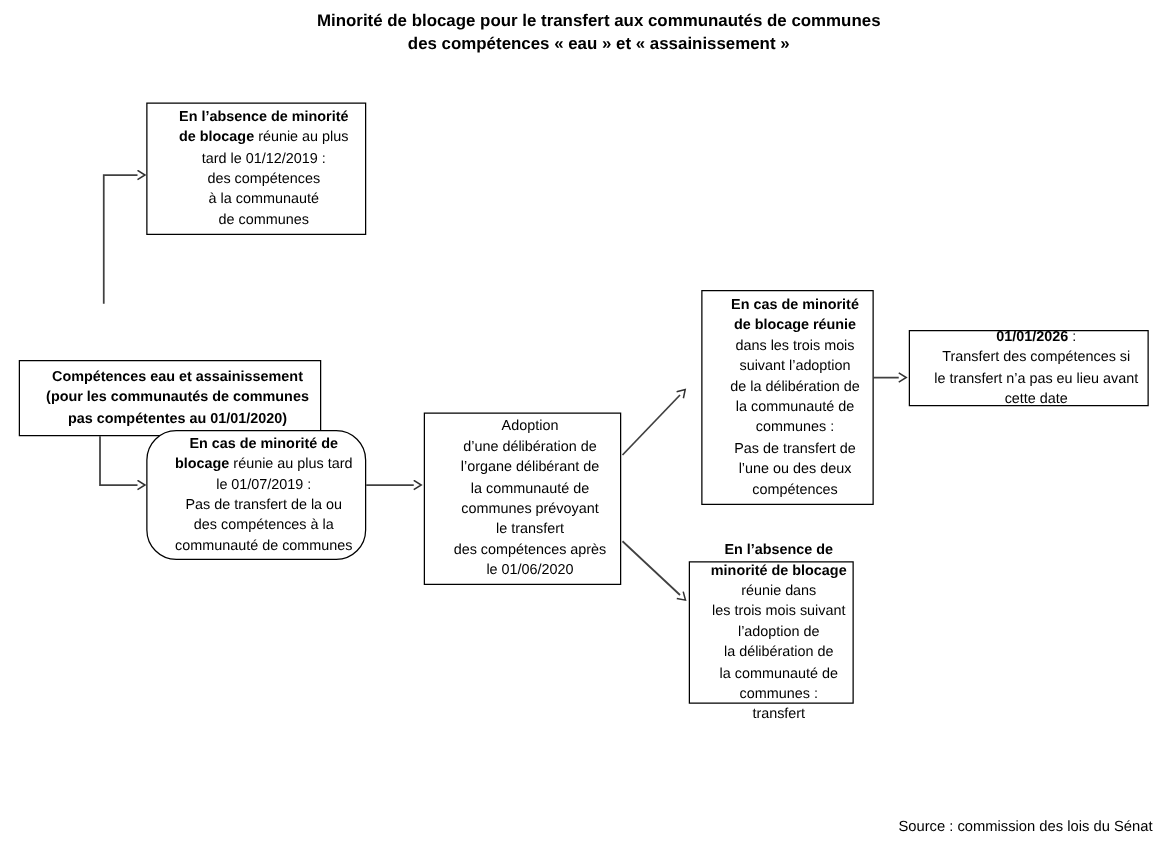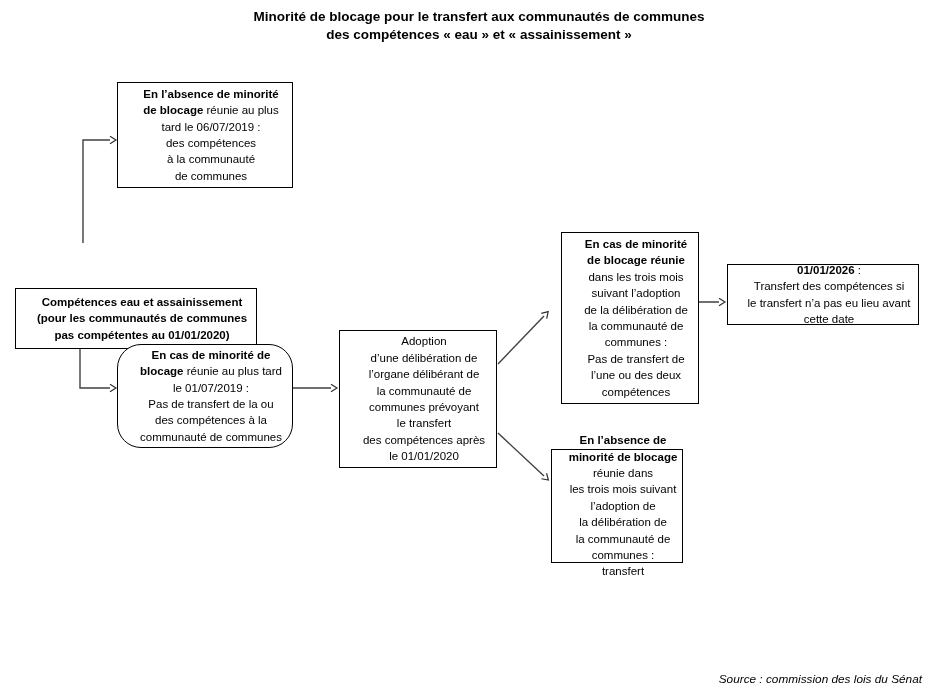--- a/index.html
+++ b/index.html
@@ -53,23 +53,21 @@
   .connectors {
     position: absolute;
     top: 0; left: 0;
     width: 938px; height: 691px;
     z-index: 1;
   }
   .source-note {
     position: absolute;
     top: 654px;
     right: 16px;
-    font-style: italic;
     font-size: 11.8px;
-    margin-top: 18px;
   }
 </style>
 </head>
 <body>
 
 <div class="page">
 
   <div class="title-block">
     <div class="title-main">Minorité de blocage pour le transfert aux communautés de communes
 des compétences « eau » et « assainissement »</div>
@@ -87,21 +85,21 @@
       <path d="M 293 388 L 331 388" marker-end="url(#chev)"></path>
       <path d="M 498 364 L 544 316" marker-end="url(#chev)"></path>
       <path d="M 498 433 L 544 476" marker-end="url(#chev)"></path>
       <path d="M 684 302 L 719 302" marker-end="url(#chev)"></path>
     </g>
   </svg>
 
   <div class="box" style="left:117px; top:82px; width:176px; height:106px;">
     <div class="txt"><span class="b">En l’absence de minorité
 de blocage</span><span> réunie au plus
-tard le 06/07/2019 :
+tard le 01/12/2019 :
 des compétences
 à la communauté
 de communes</span></div>
   </div>
 
   <div class="box" style="left:15px; top:242px; width:242px; height:61px;margin-top:46px;">
     <div class="txt b">Compétences eau et assainissement
 (pour les communautés de communes
 pas compétentes au 01/01/2020)</div>
   </div>
@@ -116,21 +114,21 @@
   </div>
 
   <div class="box" style="left:339px; top:330px; width:158px; height:138px;">
     <div class="txt">Adoption
 d’une délibération de
 l’organe délibérant de
 la communauté de
 communes prévoyant
 le transfert
 des compétences après
-le 01/01/2020</div>
+le 01/06/2020</div>
   </div>
 
   <div class="box" style="left:561px; top:232px; width:138px; height:172px;">
     <div class="txt"><span class="b">En cas de minorité
 de blocage réunie</span><span>
 dans les trois mois
 suivant l’adoption
 de la délibération de
 la communauté de
 communes :

